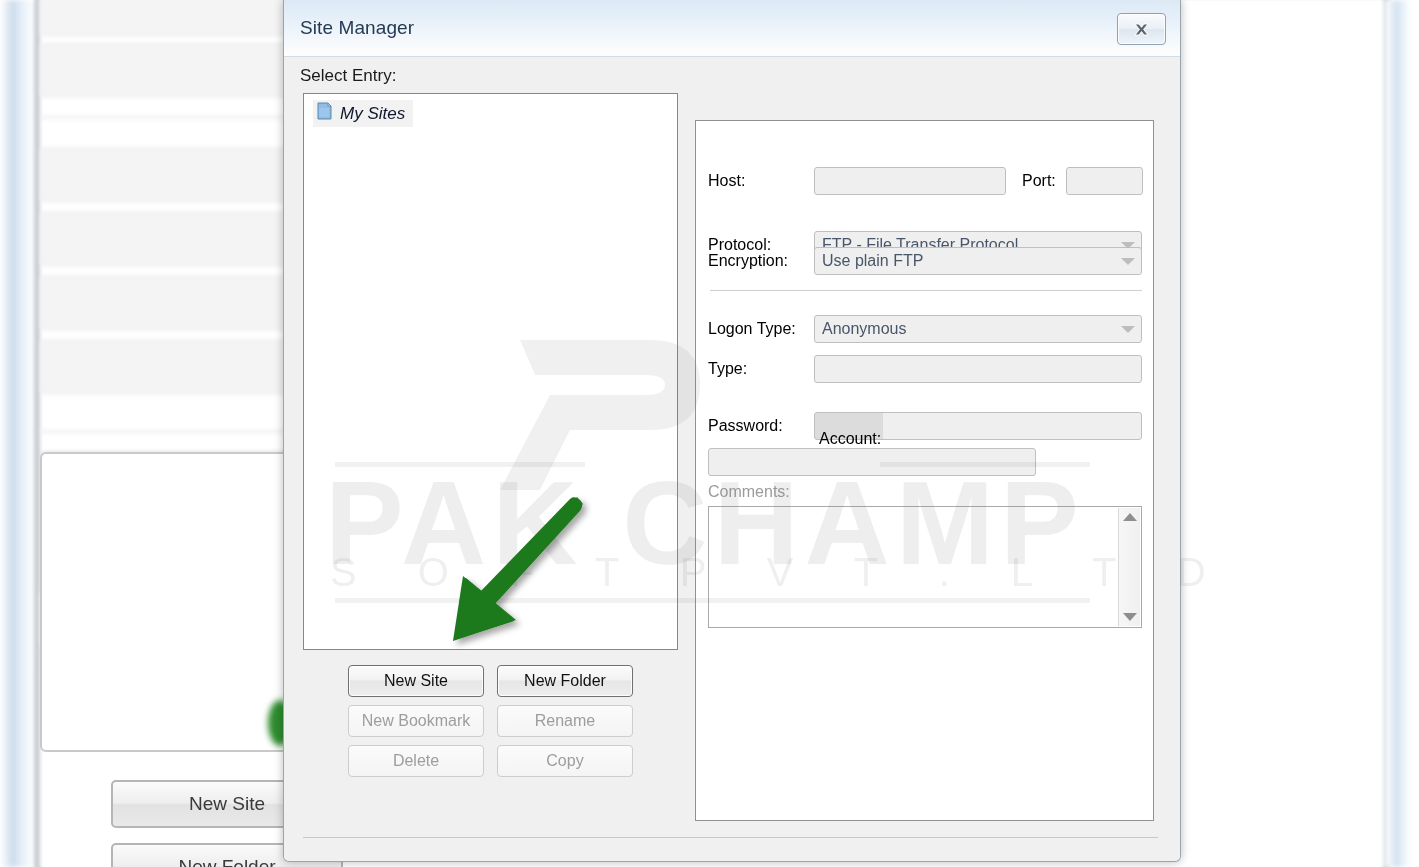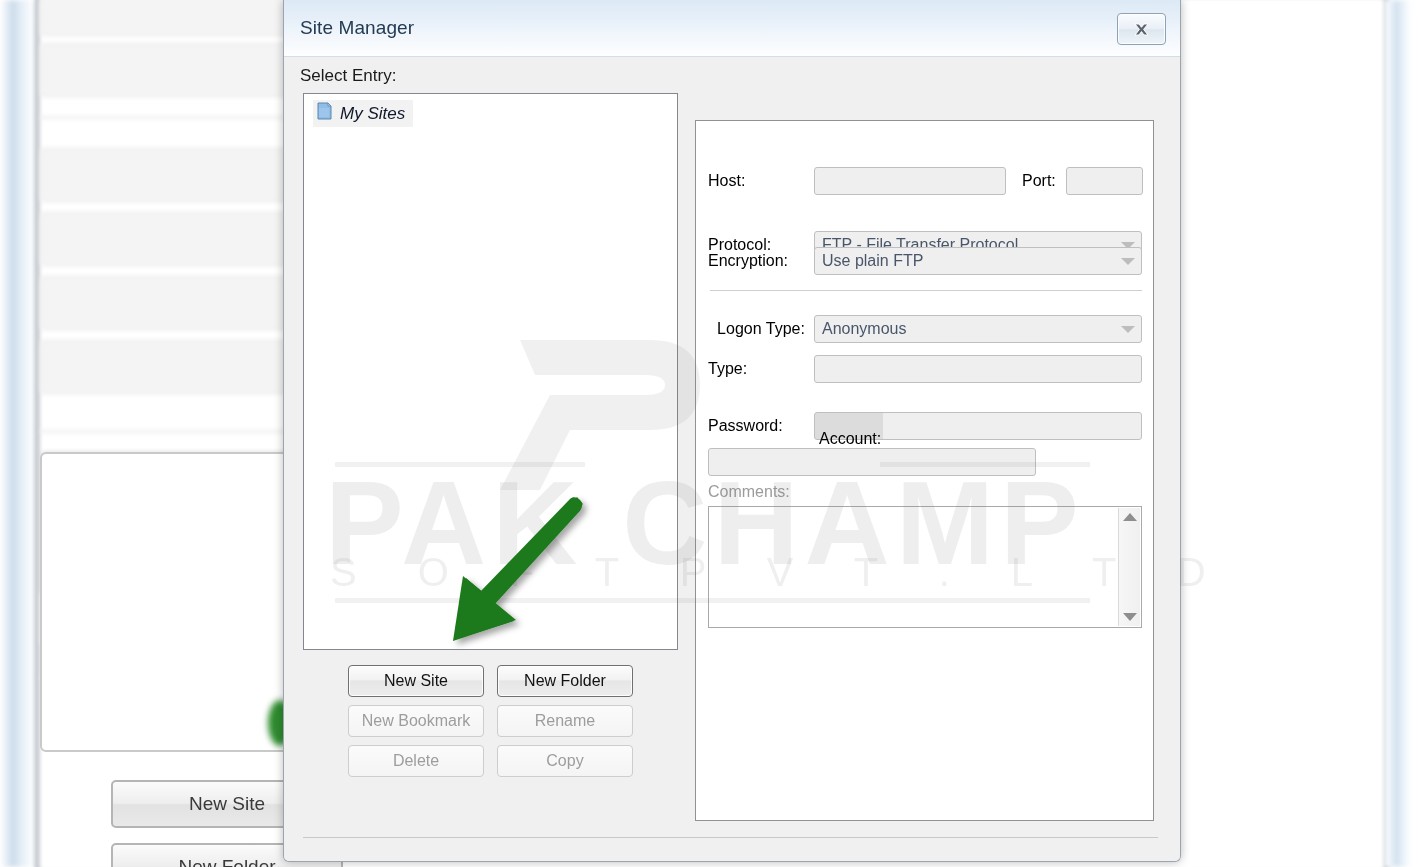--- a/index.html
+++ b/index.html
@@ -509,21 +509,21 @@
       <div class="field-row" style="top:126px;justify-content:space-between;">
         <span class="field-label">Encryption:</span>
         <span class="ctl combo" style="width:328px;">
           <span>Use plain FTP</span>
           <span class="caret"></span>
         </span>
       </div>
 
       <div class="hsep" style="top:169px;"></div>
 
-      <div class="field-row" style="top:194px;text-align:center;">
+      <div class="field-row" style="top:194px;">
         <span class="field-label">Logon Type:</span>
         <span class="ctl combo" style="width:328px;">
           <span>Anonymous</span>
           <span class="caret"></span>
         </span>
       </div>
 
       <div class="field-row" style="top:234px;">
         <span class="field-label">Type:</span>
         <span class="ctl" style="width:328px;"></span>

